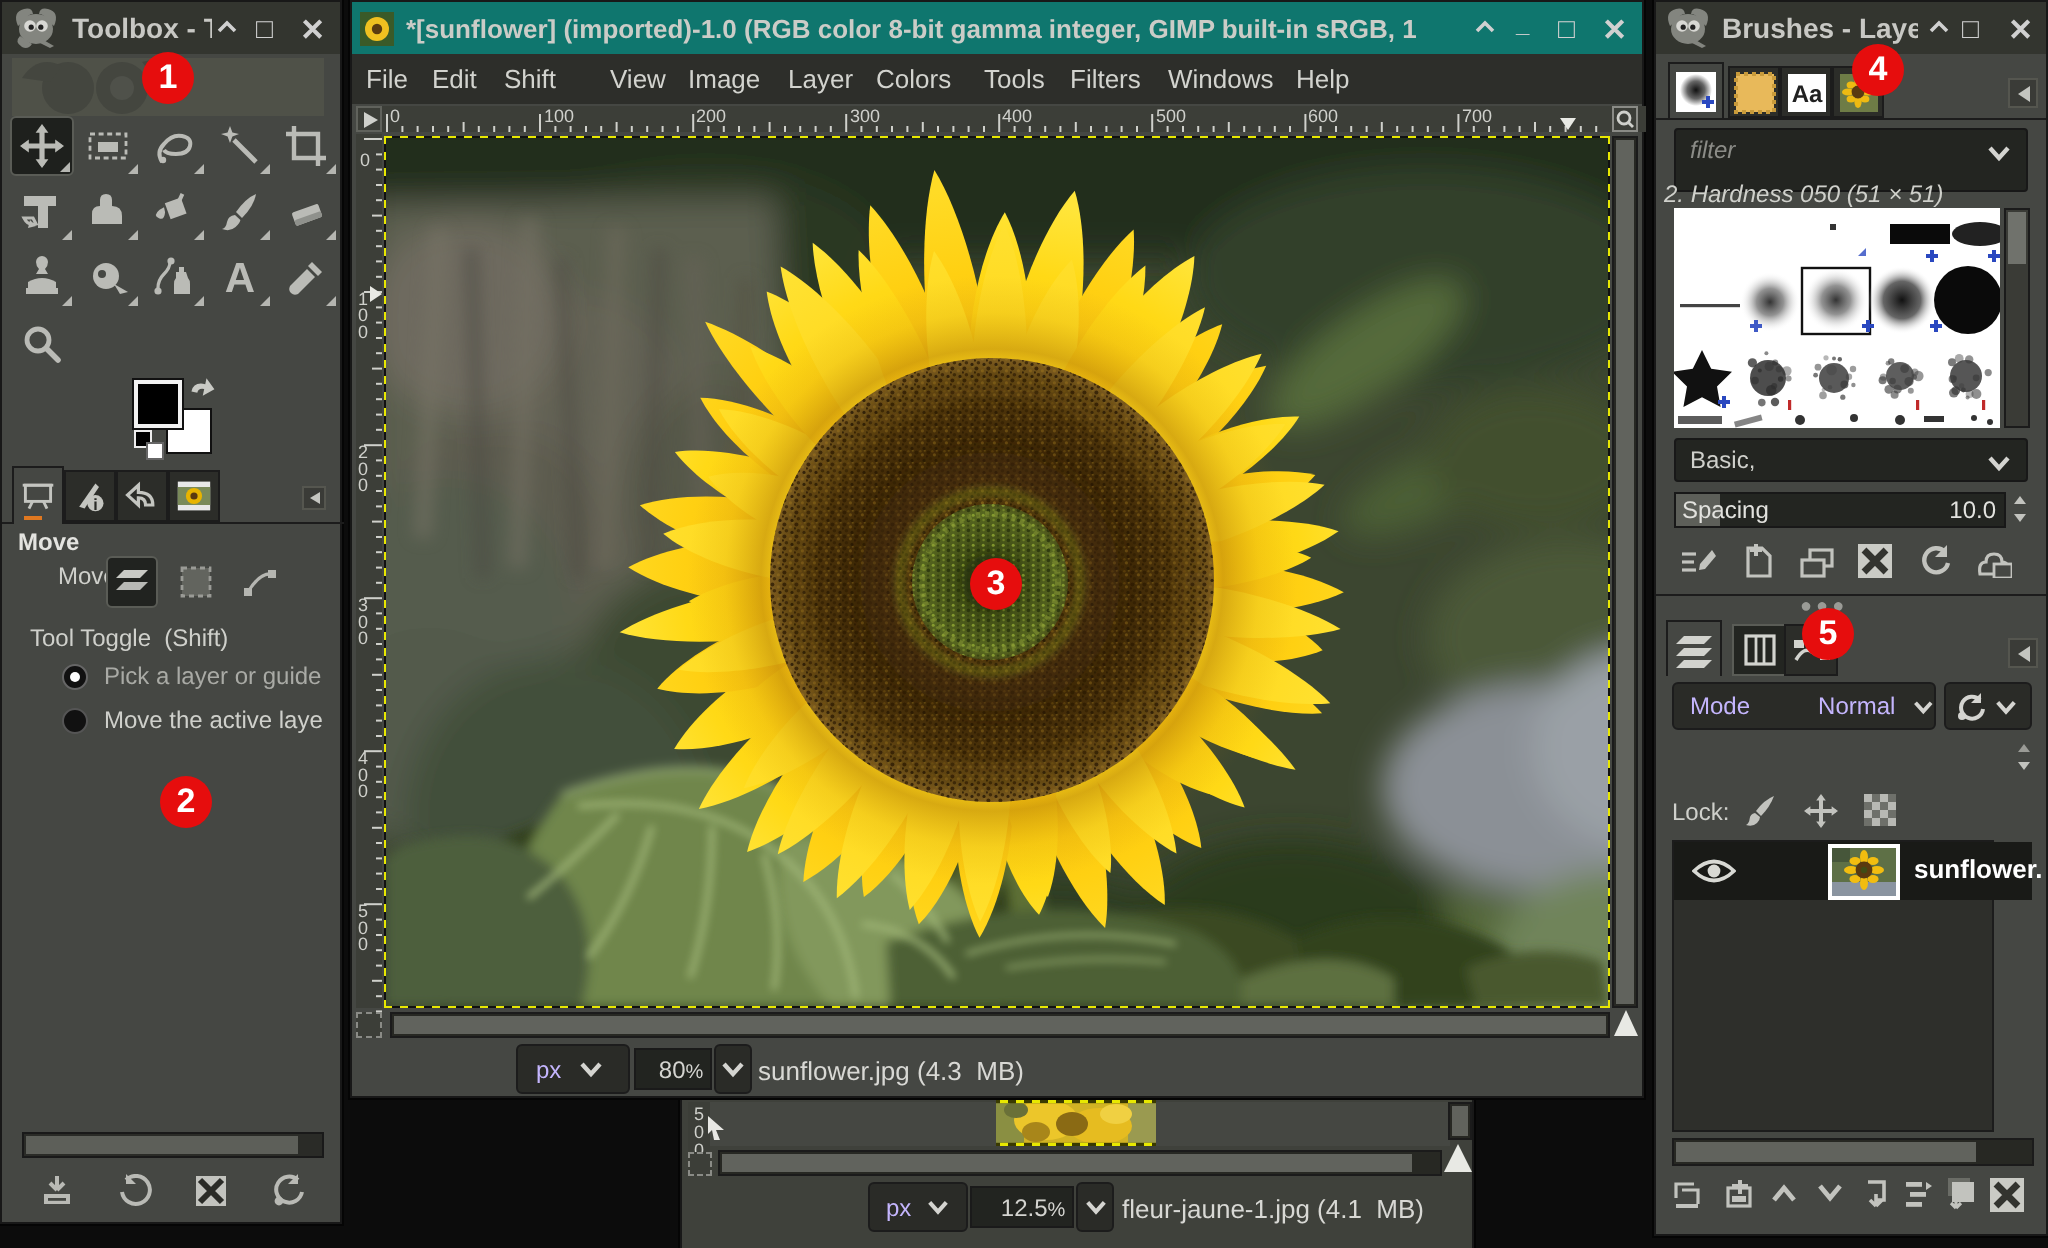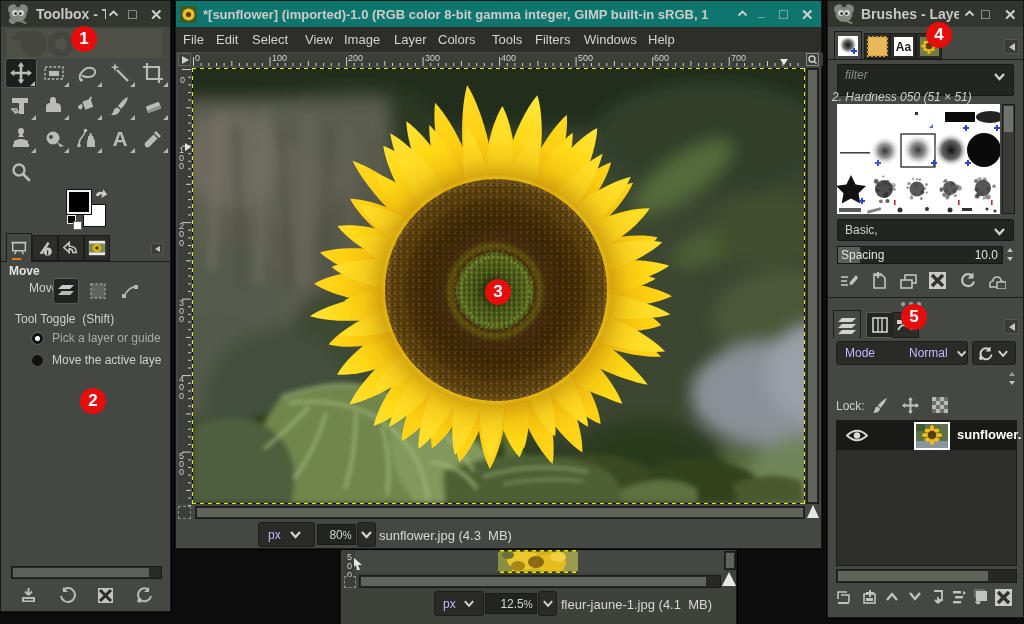--- a/index.html
+++ b/index.html
@@ -98,21 +98,21 @@
           <path d="M1.5 5.5 L5.5 1.5 L9.5 5.5" fill="none" stroke="#d0d0d0" stroke-width="1.8"></path>
         </svg>
       </span>
       <span class="wbtn" style="position:absolute;left:582px;top:4px;">_</span>
       <span class="wbtn" style="position:absolute;left:603px;top:5px;font-size:14px;">□</span>
       <span class="wbtn" style="position:absolute;left:625px;top:5px;font-size:15px;">✕</span>
     </div>
 <div style="position:absolute;left:0;top:26px;width:645px;height:25px;background:#2d2e2a;color:#d2d3ce;font-size:13px;">
       <span style="position:absolute;left:7px;top:5px;">File</span>
       <span style="position:absolute;left:40px;top:5px;">Edit</span>
-      <span style="position:absolute;left:76px;top:5px;">Select</span>
+      <span style="position:absolute;left:76px;top:5px;">Shift</span>
       <span style="position:absolute;left:129px;top:5px;">View</span>
       <span style="position:absolute;left:168px;top:5px;">Image</span>
       <span style="position:absolute;left:218px;top:5px;">Layer</span>
       <span style="position:absolute;left:262px;top:5px;">Colors</span>
       <span style="position:absolute;left:316px;top:5px;">Tools</span>
       <span style="position:absolute;left:359px;top:5px;">Filters</span>
       <span style="position:absolute;left:408px;top:5px;">Windows</span>
       <span style="position:absolute;left:472px;top:5px;">Help</span>
     </div>
 <div style="position:absolute;left:2px;top:52px;width:13px;height:13px;background:#3c3e38;border:1px solid #60625c;">
@@ -1117,21 +1117,21 @@
         <rect x="4" y="0" width="4" height="4"></rect>
         <rect x="12" y="0" width="4" height="4"></rect>
         <rect x="0" y="4" width="4" height="4"></rect>
         <rect x="8" y="4" width="4" height="4"></rect>
         <rect x="4" y="8" width="4" height="4"></rect>
         <rect x="12" y="8" width="4" height="4"></rect>
         <rect x="0" y="12" width="4" height="4"></rect>
         <rect x="8" y="12" width="4" height="4"></rect>
       </g>
     </svg>
-<div style="position:absolute;left:8px;top:419px;width:181px;height:146px;background:#2e2f2b;border:1px solid #1c1c1c;">
+<div style="position:absolute;left:8px;top:419px;width:161px;height:146px;background:#2e2f2b;border:1px solid #1c1c1c;">
  <div style="position:absolute;left:0;top:0;width:179px;height:29px;background:#191a17;"></div>
  <svg style="position:absolute;left:9px;top:7px" width="22" height="15" viewBox="0 0 22 15">
         <path d="M1 7.5 Q11 -2 21 7.5 Q11 17 1 7.5Z" fill="none" stroke="#d8d9d4" stroke-width="1.8"></path>
         <circle cx="11" cy="7.5" r="3.2" fill="#d8d9d4"></circle>
       </svg>
  <div style="position:absolute;left:77px;top:1px;width:36px;height:28px;background:#fff;border:2px solid #fff;">
   <svg width="32" height="24" viewBox="0 0 32 24">
           <rect width="32" height="24" fill="#5e7046"></rect>
           <rect x="0" y="17" width="32" height="7" fill="#8a94a0"></rect>
           <rect x="0" y="0" width="9" height="7" fill="#46563a"></rect>

